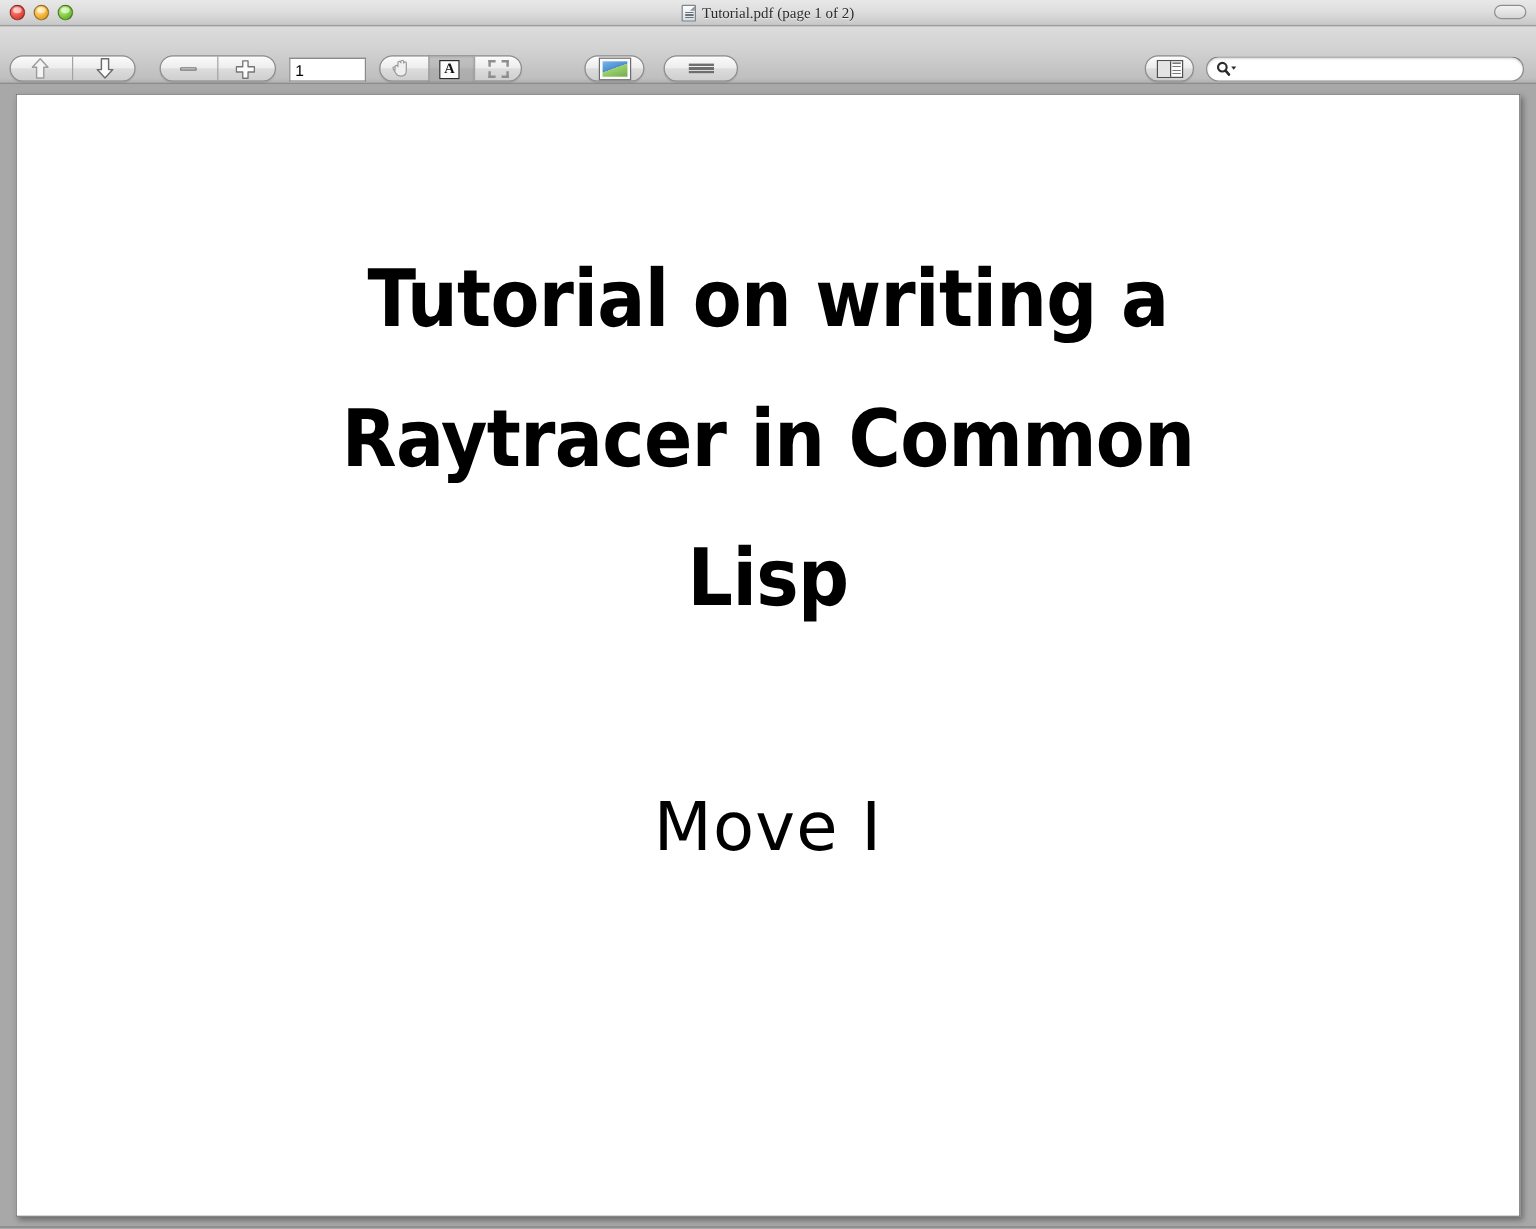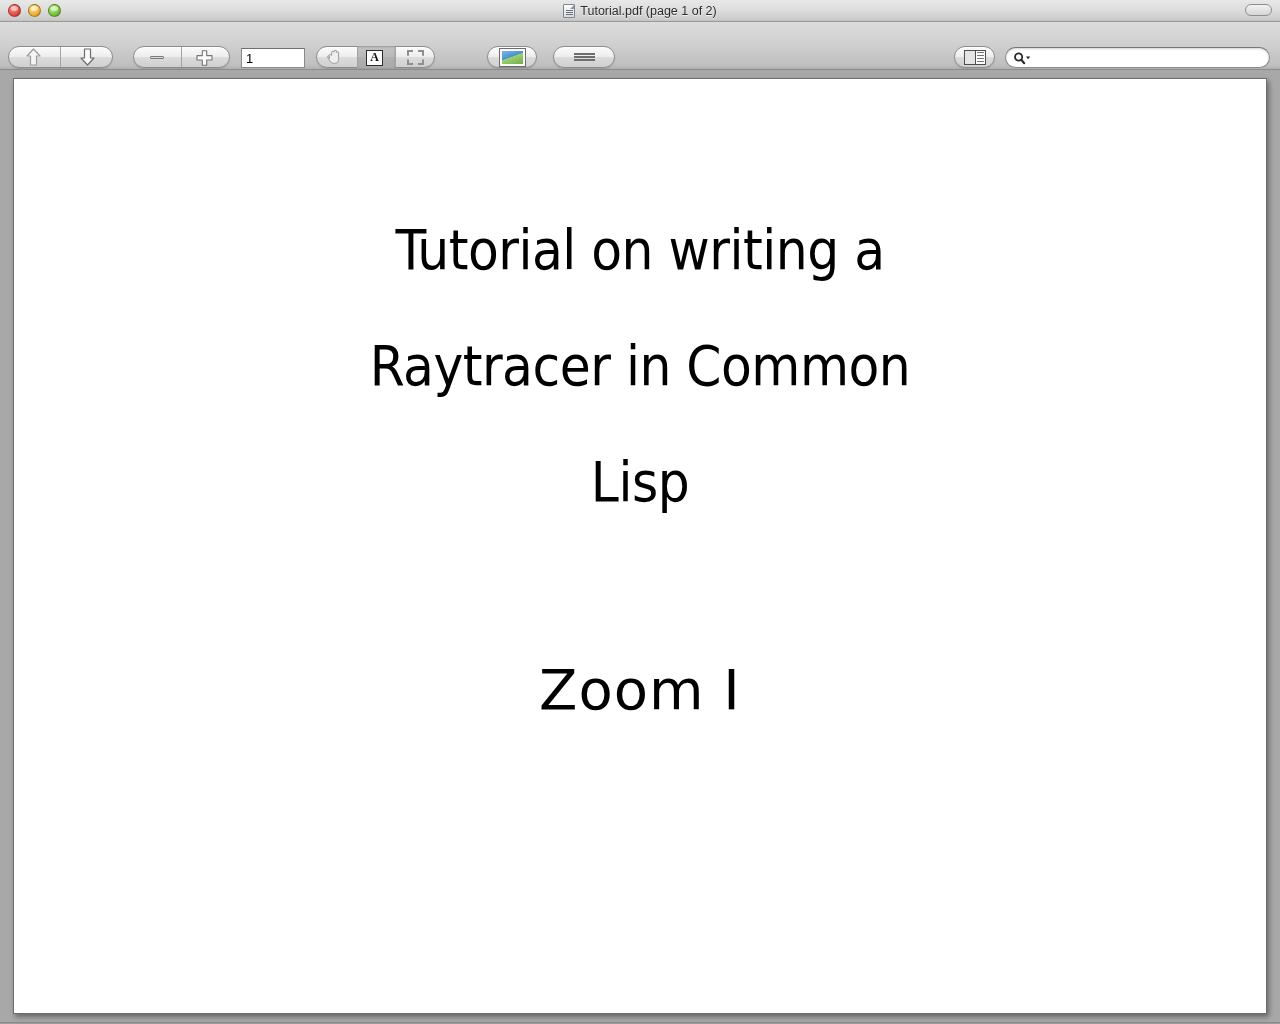--- a/index.html
+++ b/index.html
@@ -60,20 +60,21 @@
     left: 0; top: 0;
     width: 1280px; height: 22px;
     display: flex;
     align-items: center;
     justify-content: center;
     gap: 5px;
     font-size: 12.5px;
     color: #2b2b2b;
     text-shadow: 0 1px 0 rgba(255,255,255,.7);
     pointer-events: none;
+    font-family: Liberation Serif, serif;
   }
   #doc-icon {
     width: 12px; height: 14px;
     background: linear-gradient(to bottom, #fdfdfd, #d8dde2);
     border: 1px solid #7d8590;
     border-radius: 1px;
     position: relative;
     box-sizing: border-box;
   }
   #doc-icon::before {
@@ -326,22 +327,22 @@
     background: #ffffff;
     color: #000000;
     text-align: center;
   }
 
   #pdf-title {
     position: absolute;
     left: 0; right: 0;
     top: 113px;
     font-family: "DejaVu Sans Condensed", "Liberation Sans Narrow", "Liberation Sans", sans-serif;
-    font-size: 56px;
-    font-weight: 400;
+    font-size: 66px;
+    font-weight: 700;
     line-height: 116px;
     letter-spacing: -0.5px;
     padding: 0 76px;
     white-space: pre-line;
   }
 
   #pdf-part {
     position: absolute;
     left: 0; right: 0;
     top: 580px;
@@ -491,21 +492,21 @@
   </div>
 
   <div id="content-frame">
     <div id="page-shadow">
       <div id="pdf-page">
 
         <div id="pdf-title">Tutorial on writing a
 Raytracer in Common
 Lisp</div>
 
-        <div id="pdf-part">Zoom  I</div>
+        <div id="pdf-part">Move  I</div>
 
 
       </div>
     </div>
     <div id="bottom-seam"></div>
   </div>
 
 </div>
 
 </body></html>

